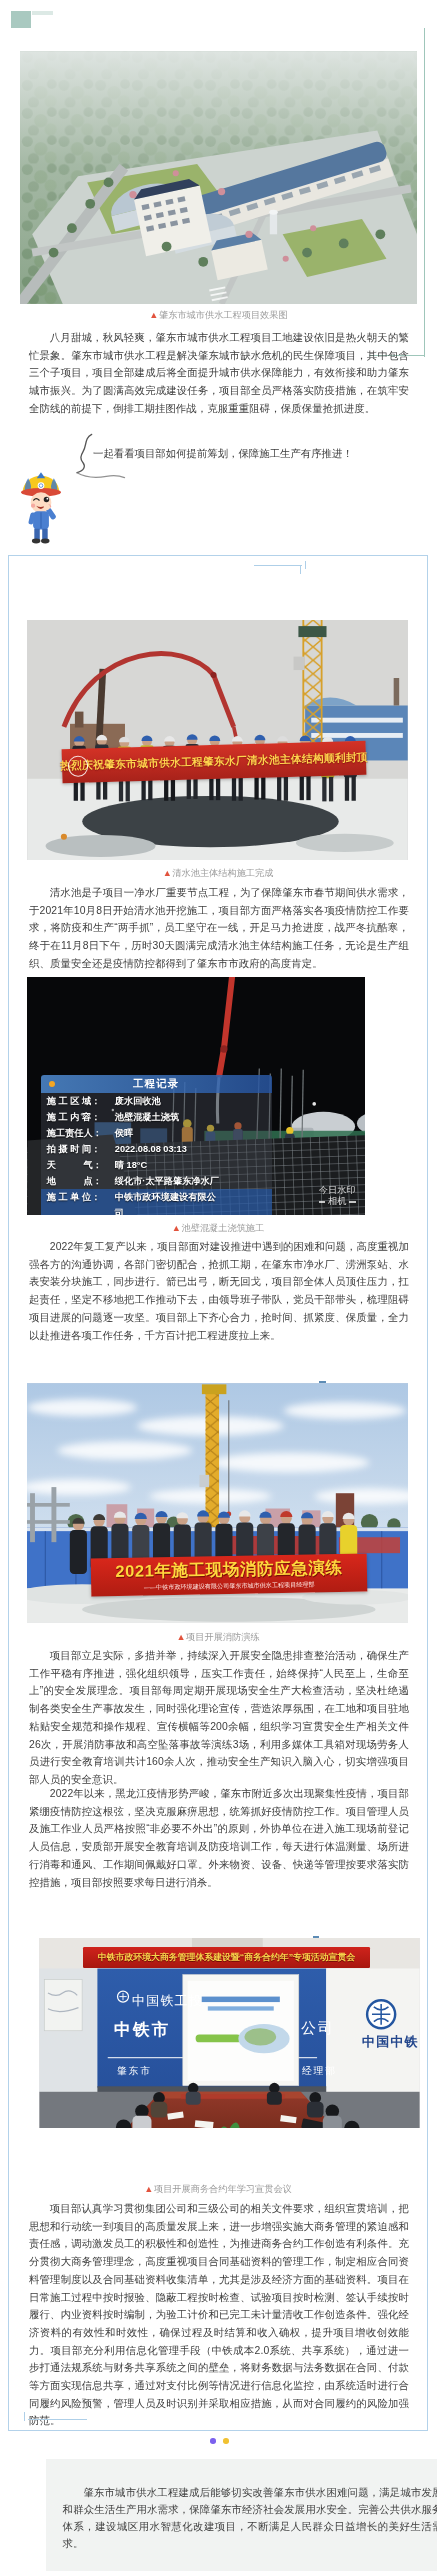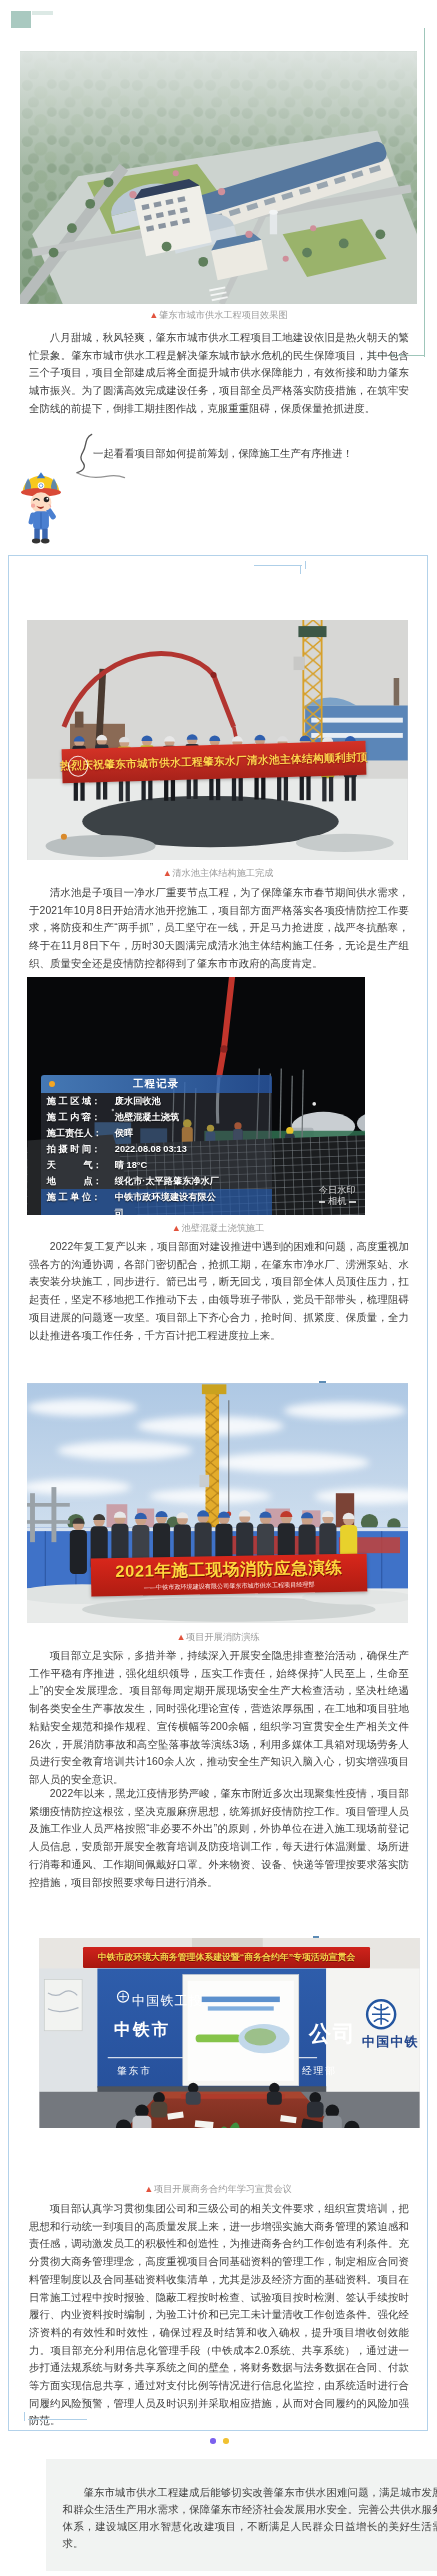--- a/index.html
+++ b/index.html
@@ -775,21 +775,21 @@
               <circle r="12" fill="#17191c"></circle>
               <rect x="-17" y="8" width="34" height="38" rx="9" fill="#2d3138"></rect>
             </g>
         </g>
       </svg>
       <div class="banner4">
         <span>中铁市政环境大商务管理体系建设暨“商务合约年”专项活动宣贯会</span>
       </div>
       <span class="wall-txt" style="left:93px;top:54px;font-size:13px;letter-spacing:1.2px;">中国铁工投</span>
       <span class="wall-txt" style="left:75px;top:81px;font-size:16.5px;font-weight:bold;letter-spacing:2.4px;">中铁市</span>
-      <span class="wall-txt" style="left:262px;top:81px;font-size:22px;font-weight:bold;letter-spacing:1.8px;margin-left:8px;">公司</span>
+      <span class="wall-txt" style="left:262px;top:81px;font-size:15px;font-weight:normal;letter-spacing:1.8px;">公司</span>
       <span class="wall-txt" style="left:78px;top:127px;font-size:9.8px;letter-spacing:1.8px;">肇东市</span>
       <span class="wall-txt" style="left:263px;top:127px;font-size:9.8px;letter-spacing:1.8px;">经理部</span>
       <span class="wall-txt" style="left:323px;top:95px;font-size:13px;font-weight:bold;color:#23468c;letter-spacing:1.2px;">中国中铁</span>
     </div>
 
     <div class="caption" style="top:1627px;">
       <span class="cap-marker">▲</span><span>项目开展商务合约年学习宣贯会议</span>
     </div>
 
     <p class="para" style="left:20px;top:1644px;width:380px;margin:0;">项目部认真学习贯彻集团公司和三级公司的相关文件要求，组织宣贯培训，把思想和行动统一到项目的高质量发展上来，进一步增强实施大商务管理的紧迫感和责任感，调动激发员工的积极性和创造性，为推进商务合约工作创造有利条件。充分贯彻大商务管理理念，高度重视项目合同基础资料的管理工作，制定相应合同资料管理制度以及合同基础资料收集清单，尤其是涉及经济方面的基础资料。项目在日常施工过程中按时报验、隐蔽工程按时检查、试验项目按时检测、签认手续按时履行、内业资料按时编制，为验工计价和已完工未计量清收工作创造条件。强化经济资料的有效性和时效性，确保过程及时结算和收入确权，提升项目增收创效能力。项目部充分利用信息化管理手段（中铁成本2.0系统、共享系统），通过进一步打通法规系统与财务共享系统之间的壁垒，将财务数据与法务数据在合同、付款等方面实现信息共享，通过对支付比例等情况进行信息化监控，由系统适时进行合同履约风险预警，管理人员及时识别并采取相应措施，从而对合同履约的风险加强防范。</p>

